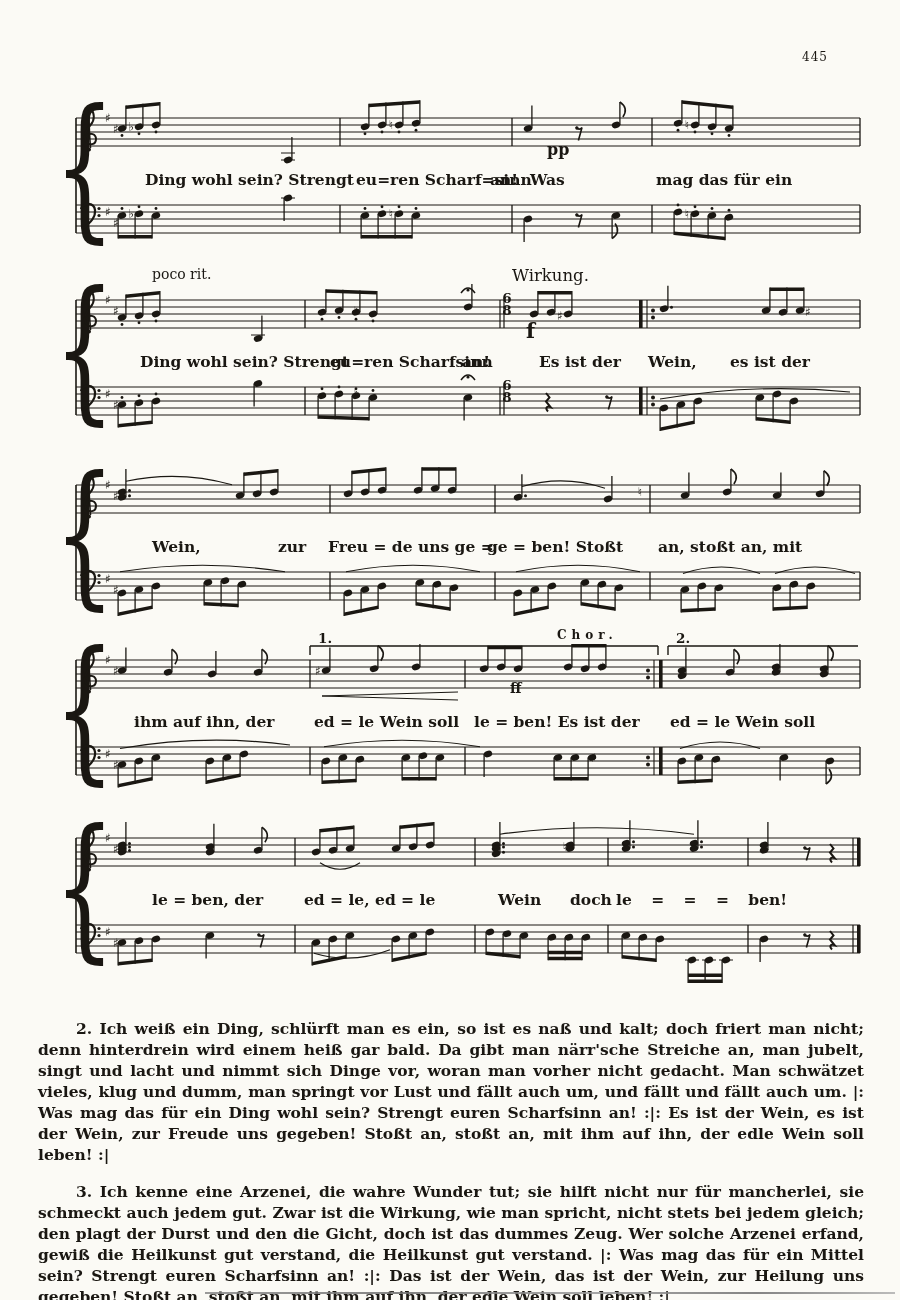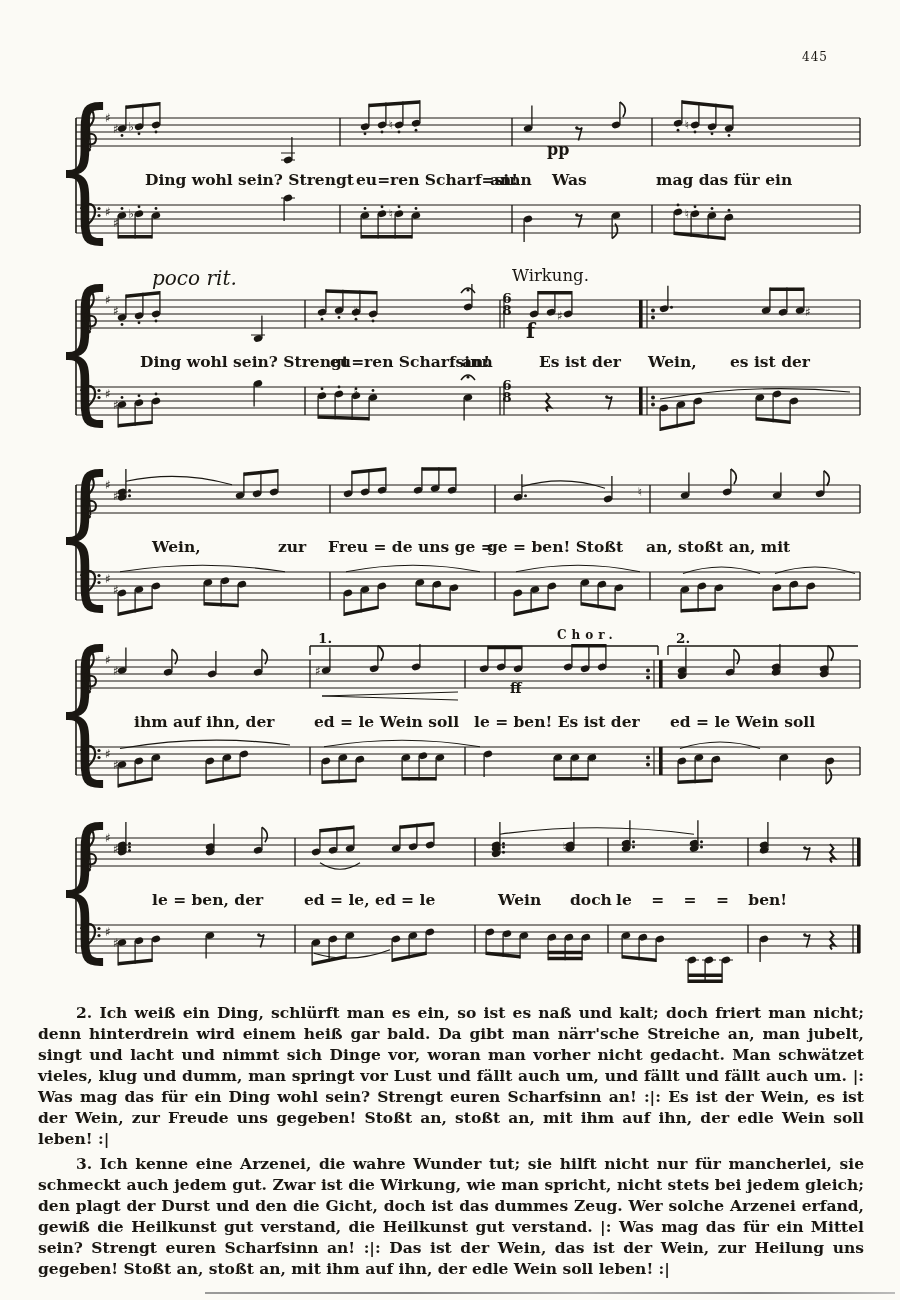--- a/index.html
+++ b/index.html
@@ -10,34 +10,34 @@
   }
   .pageno{position:absolute;left:802px;top:50px;font-size:12px;letter-spacing:1px}
   .system{position:absolute;left:60px;width:812px;height:185px}
   .system svg{position:absolute;left:0;top:0}
   .brace{
     position:absolute;left:-6px;top:12px;font-size:96px;line-height:96px;
     transform:scaleY(1.62);transform-origin:0 0;color:#1a1712;
   }
   .lyric{position:absolute;top:92px;font-weight:bold;font-size:15.5px;white-space:nowrap}
   .spread{word-spacing:14px}
-  .tempo{position:absolute;font-style:italic;font-size:20px;white-space:nowrap}
+  .tempo{position:absolute;font-size:14px;white-space:nowrap}
   .tempo-roman{position:absolute;font-size:16.5px;white-space:nowrap}
   .dyn{position:absolute;font-weight:bold;font-size:16px;white-space:nowrap}
   .volta{position:absolute;font-weight:bold;font-size:13.5px}
   .chor{position:absolute;font-weight:bold;font-size:12px;letter-spacing:5px}
   .timesig{
     position:absolute;font-weight:bold;font-size:13.5px;line-height:12px;
     white-space:pre;text-align:center;width:12px;
   }
   .verses{
     position:absolute;left:38px;top:1002px;width:826px;
     font-size:15.5px;line-height:21px;font-weight:bold;text-align:justify;
   }
-  .verses p{margin:0 0 4px 0;text-indent:38px}
+  .verses p{margin:16px 0 4px 0;text-indent:38px}
   .artifact{
     position:absolute;left:205px;top:1292px;width:690px;height:2px;
     background:linear-gradient(90deg,#8a8a8a,#6f6f6f 30%,#9a9a9a 55%,#707070 80%,#b0b0b0);
     opacity:.85;
   }
 </style>
 </head>
 <body>
 
 <div class="pageno">445</div>
@@ -172,21 +172,21 @@
       <text x="71" y="139.75" font-size="12" text-anchor="middle" font-family="DejaVu Sans, sans-serif" fill="#1a1712">♭</text>
       <text x="331" y="51" font-size="12" text-anchor="middle" font-family="DejaVu Sans, sans-serif" fill="#1a1712">♮</text>
       <text x="331" y="139.75" font-size="12" text-anchor="middle" font-family="DejaVu Sans, sans-serif" fill="#1a1712">♮</text>
       <text x="627" y="51" font-size="12" text-anchor="middle" font-family="DejaVu Sans, sans-serif" fill="#1a1712">♮</text>
       <text x="627" y="139.75" font-size="12" text-anchor="middle" font-family="DejaVu Sans, sans-serif" fill="#1a1712">♮</text>
     </svg>
   <span class="dyn" style="left:487px;top:62px">pp</span>
   <span class="lyric" style="left:85px">Ding wohl sein? Strengt</span>
   <span class="lyric" style="left:296px">eu=ren Scharf=sinn</span>
   <span class="lyric" style="left:430px">an!</span>
-  <span class="lyric" style="left:492px">Was</span>
+  <span class="lyric" style="left:470px">Was</span>
   <span class="lyric" style="left:596px">mag das für ein</span>
 </div>
 
 <div class="system" style="top:260px">
   <span class="brace">{</span>
   <svg id="sys1" width="805" height="185">
       <line x1="16" y1="40" x2="800" y2="40" stroke="#1a1712" stroke-width="1"></line>
       <line x1="16" y1="47" x2="800" y2="47" stroke="#1a1712" stroke-width="1"></line>
       <line x1="16" y1="54" x2="800" y2="54" stroke="#1a1712" stroke-width="1"></line>
       <line x1="16" y1="61" x2="800" y2="61" stroke="#1a1712" stroke-width="1"></line>
@@ -474,21 +474,21 @@
       <path d="M 286 126.75 Q 353 113.75 420 126.75" stroke="#1a1712" stroke-width="1.2" fill="none"></path>
       <path d="M 456 126.75 Q 518 113.75 580 126.75" stroke="#1a1712" stroke-width="1.2" fill="none"></path>
       <path d="M 623 128.5 Q 661.5 115.5 700 128.5" stroke="#1a1712" stroke-width="1.2" fill="none"></path>
       <path d="M 715 128.5 Q 755 115.5 795 128.5" stroke="#1a1712" stroke-width="1.2" fill="none"></path>
       <path d="M 462 41.5 Q 503.5 29.375 545 43.25" stroke="#1a1712" stroke-width="1.2" fill="none"></path>
     </svg>
   <span class="lyric" style="left:92px">Wein,</span>
   <span class="lyric" style="left:218px">zur</span>
   <span class="lyric" style="left:268px">Freu = de uns ge =</span>
   <span class="lyric" style="left:427px">ge = ben! Stoßt</span>
-  <span class="lyric" style="left:586px">an, stoßt an, mit</span>
+  <span class="lyric" style="left:598px">an, stoßt an, mit</span>
 </div>
 
 <div class="system" style="top:620px">
   <span class="brace">{</span>
   <svg id="sys3" width="805" height="185">
       <line x1="16" y1="40" x2="800" y2="40" stroke="#1a1712" stroke-width="1"></line>
       <line x1="16" y1="47" x2="800" y2="47" stroke="#1a1712" stroke-width="1"></line>
       <line x1="16" y1="54" x2="800" y2="54" stroke="#1a1712" stroke-width="1"></line>
       <line x1="16" y1="61" x2="800" y2="61" stroke="#1a1712" stroke-width="1"></line>
       <line x1="16" y1="68" x2="800" y2="68" stroke="#1a1712" stroke-width="1"></line>

